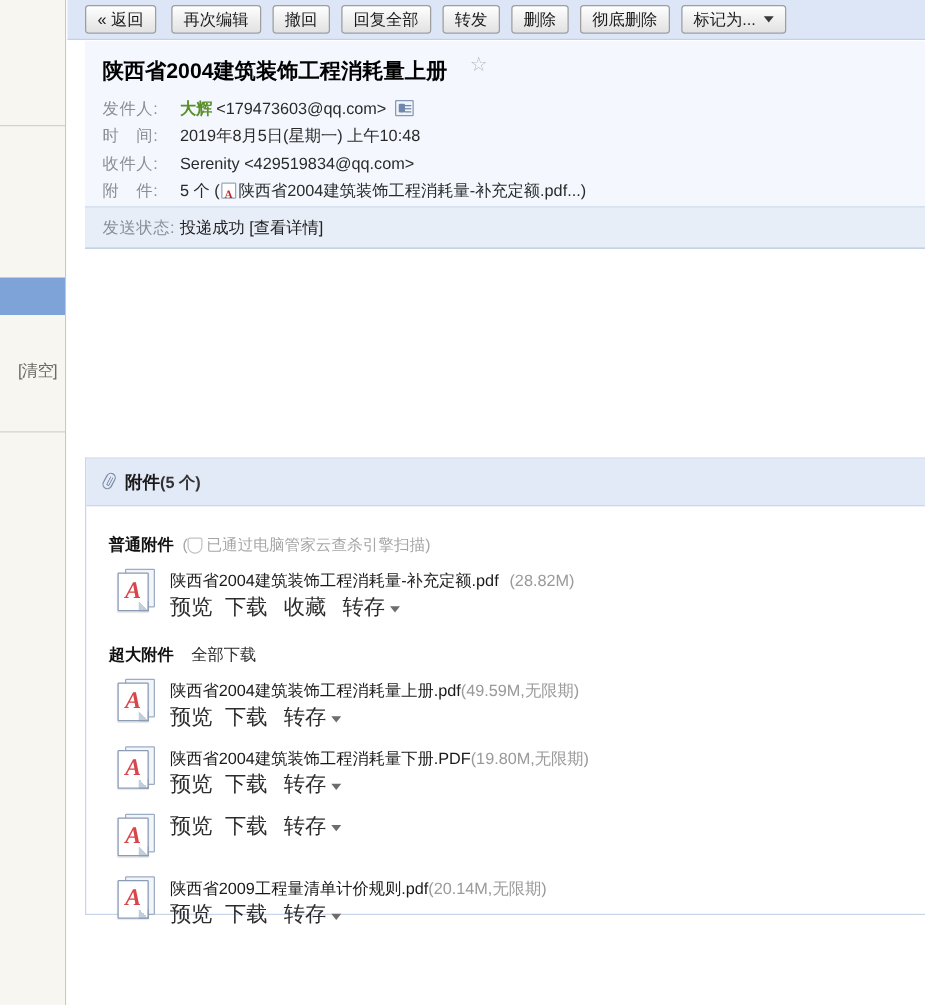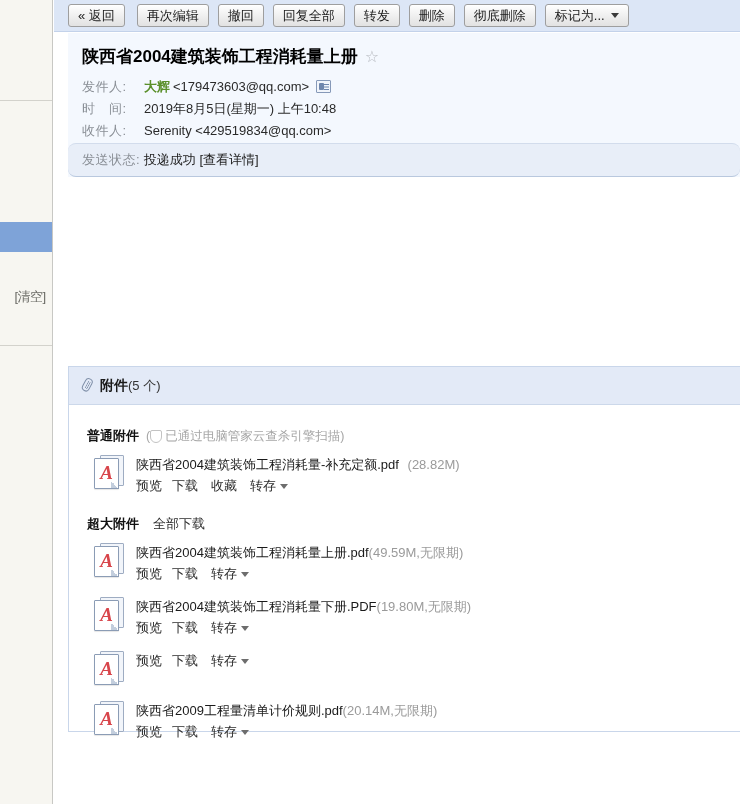--- a/index.html
+++ b/index.html
@@ -113,22 +113,22 @@
   .mail-header {
     position: absolute;
     left: 68px; top: 33px;
     width: 672px;
     background: #f4f8fe;
     padding: 10px 0 0 14px;
     box-sizing: border-box;
   }
   .subject-row {
     display: flex;
-    align-items: center;
     margin: 2px 0 9px 0;
+    gap: 11px;
   }
   .subject {
     font-size: 17px;
     font-weight: bold;
     color: #000;
     letter-spacing: 0px;
   }
   .star-icon {
     margin-left: 7px;
     font-size: 16px;
@@ -204,21 +204,20 @@
     font-family: "Liberation Serif", serif;
   }
   .status-bar {
     margin-top: 1px;
     margin-left: -14px;
     padding: 7px 0 7px 14px;
     background: #e8eef8;
     border-top: 1px solid #d2dcec;
     border-bottom: 1px solid #b9c8de;
     font-size: 13px;
-    border-radius: 8px;
   }
   .status-label { color: #8a8f96; letter-spacing: 0.5px; }
   .status-val { color: #222; }
   .status-detail { color: #222; }
 
   
   .mail-body {
     position: absolute;
     left: 68px; top: 212px;
     width: 672px; height: 152px;
@@ -271,21 +270,21 @@
     border-radius: 0 0 3px 3px;
     box-sizing: border-box;
   }
   .att-head-title {
     font-size: 14px;
     font-weight: bold;
     color: #1a1a1a;
   }
   .att-head-count {
     font-size: 13px;
-    font-weight: normal;
+    font-weight: bold;
     color: #333;
   }
   .att-body { padding: 22px 0 0 18px; }
 
   .sec-title-row {
     display: flex;
     align-items: center;
     margin-bottom: 9px;
   }
   .sec-title {
@@ -376,21 +375,21 @@
   .att-name-row {
     font-size: 13px;
     line-height: 19px;
     white-space: nowrap;
     margin-bottom: 2px;
   }
   .att-name { color: #1a1a1a; margin-top: 36px; }
   .att-size { color: #9a9a9a; }
   .att-size.spaced { margin-left: 5px; }
   .att-actions {
-    font-size: 13px;
+    font-size: 17px;
     line-height: 19px;
     white-space: nowrap;
     display: flex;
     align-items: center;
   }
   .act {
     color: #2c2c2c;
     text-decoration: none;
     margin-right: 10px;
   }
@@ -464,20 +463,26 @@
     <div class="hdr-line">
       <span class="hdr-label">时　间:</span>
       <span class="hdr-val">2019年8月5日(星期一) 上午10:48</span>
     </div>
 
     <div class="hdr-line">
       <span class="hdr-label">收件人:</span>
       <span class="hdr-val">Serenity &lt;429519834@qq.com&gt;</span>
     </div>
 
+    <div class="hdr-line">
+      <span class="hdr-label">附　件:</span>
+      <span class="hdr-val">5 个 (</span>
+      <span class="att-pdf-mini"></span>
+      <span class="hdr-val">陕西省2004建筑装饰工程消耗量-补充定额.pdf...)</span>
+    </div>
 
     <div class="status-bar">
       <span class="status-label">发送状态:</span>
       <span class="status-val">投递成功</span>
       <span class="status-detail">[查看详情]</span>
     </div>
   </div>
 
   <div class="mail-body"></div>
 

